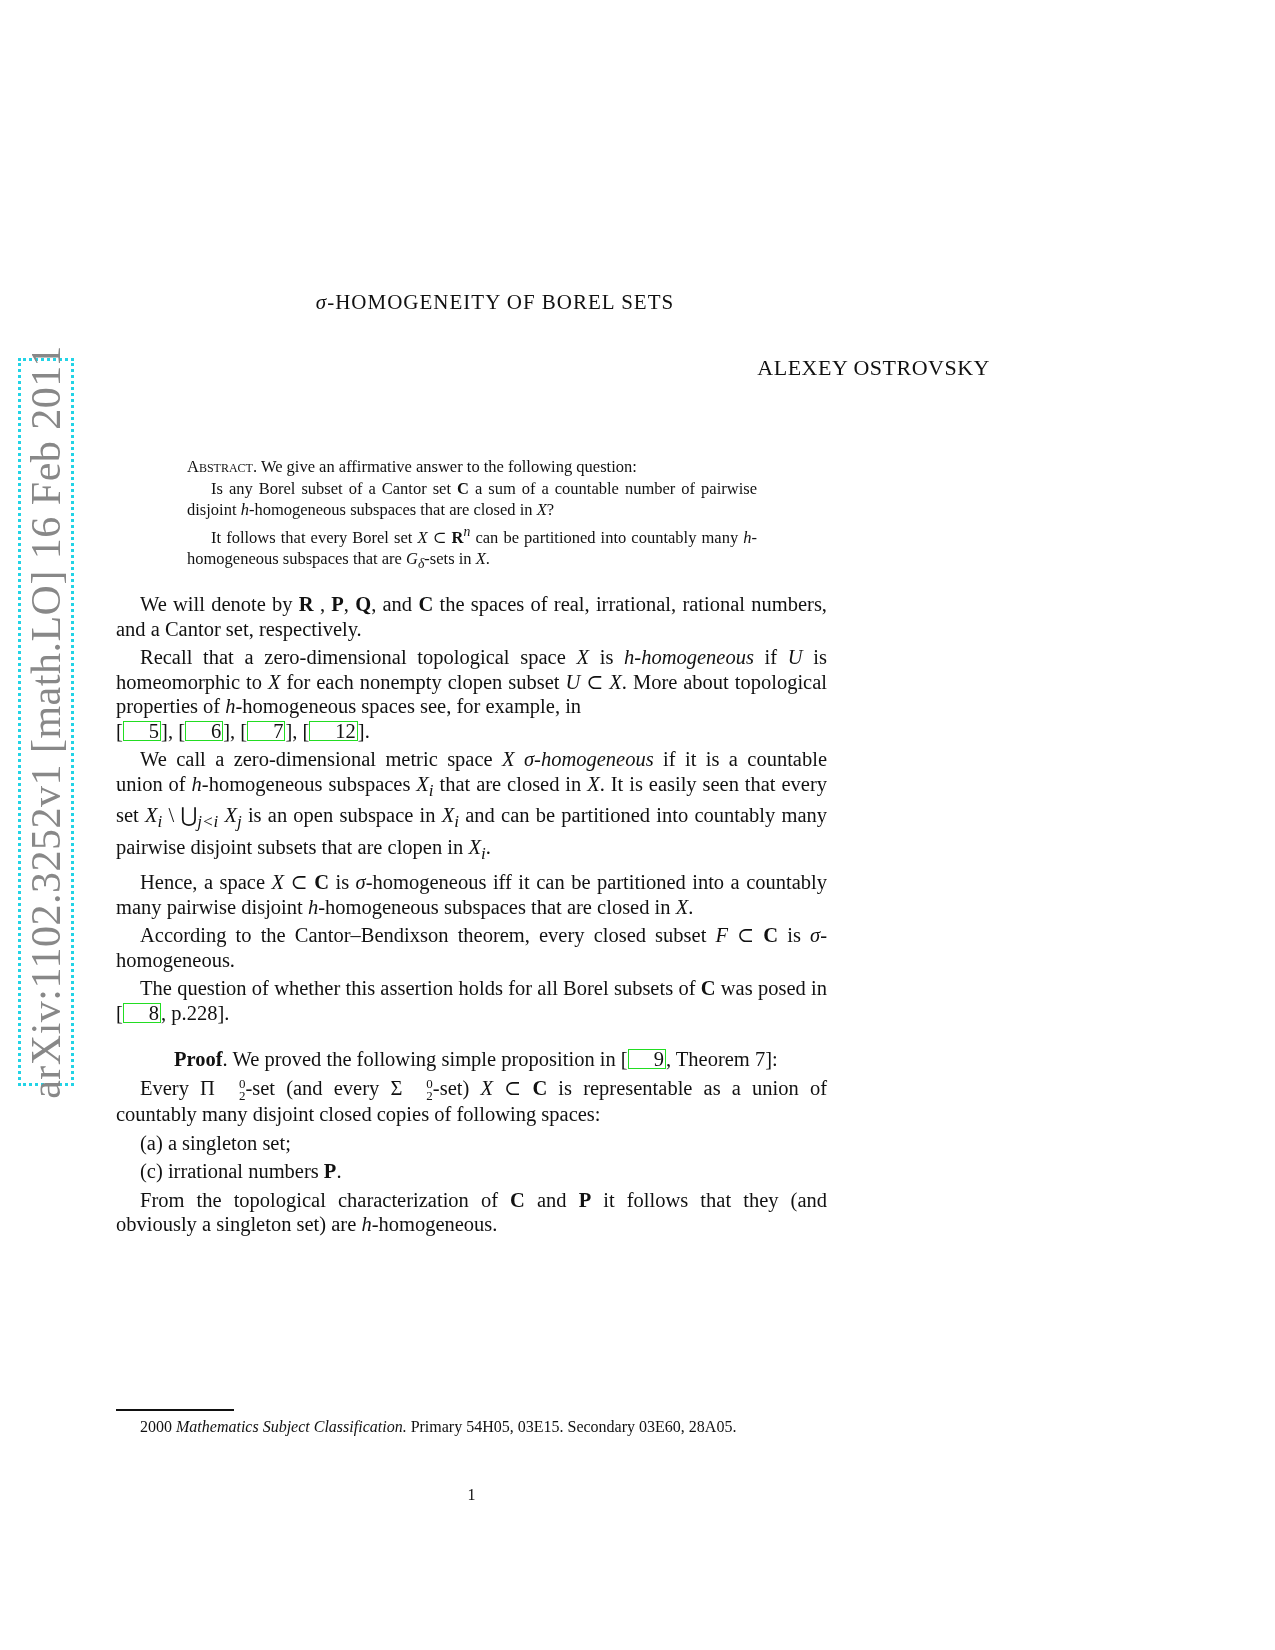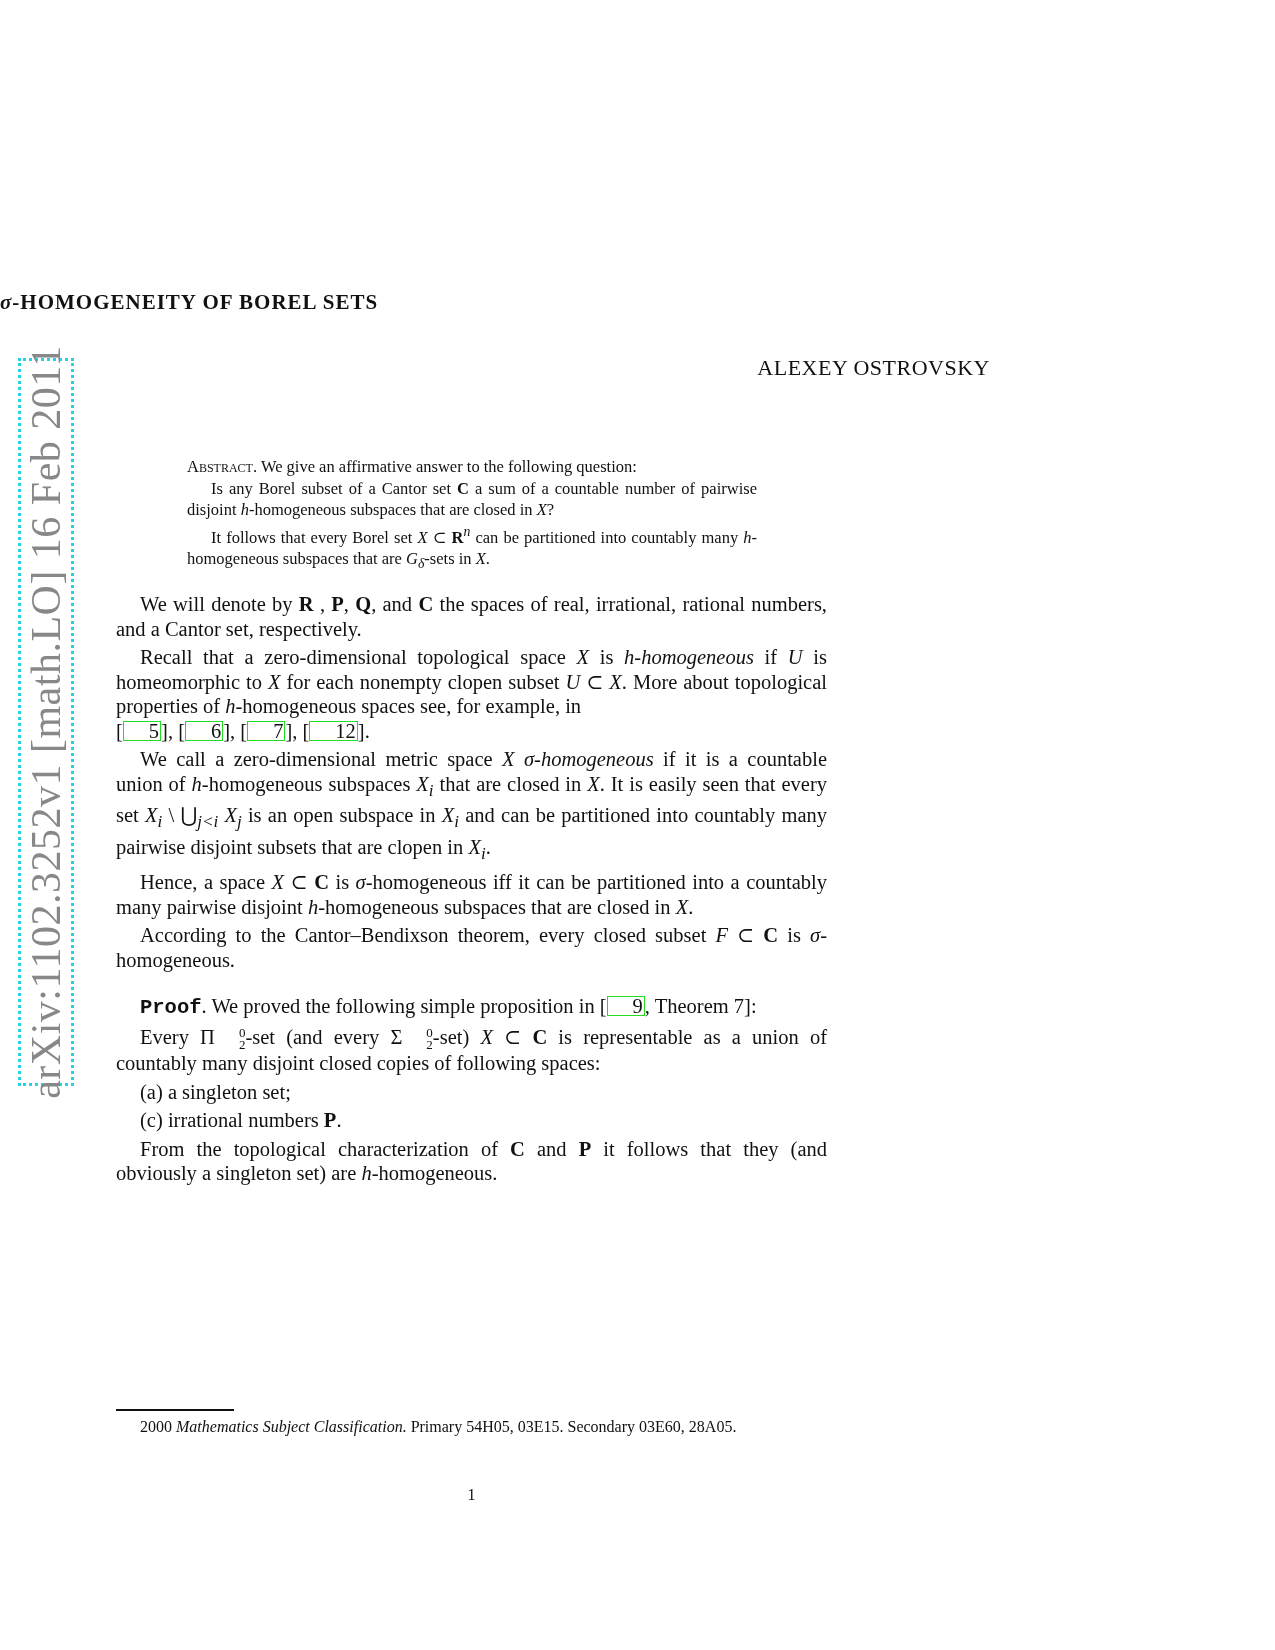--- a/index.html
+++ b/index.html
@@ -3,22 +3,22 @@
 <meta charset="utf-8">
 <style>
   html, body { margin: 0; padding: 0; background: #ffffff; }
   body { width: 1275px; height: 1650px; position: relative; overflow: hidden;
          font-family: "Liberation Serif", "DejaVu Serif", serif; color: #111; }
   .stamp { position: absolute; left: 18px; top: 358px; width: 56px; height: 728px;
            border-left: 3px dotted #22d3e6; border-right: 3px dotted #22d3e6;
            border-top: 3px dotted #22d3e6; border-bottom: 3px dotted #22d3e6; box-sizing: border-box; }
   .stamp-text { position: absolute; left: 50%; top: 50%; transform: translate(-50%, -50%) rotate(-90deg);
                 white-space: nowrap; font-size: 42px; color: #888; letter-spacing: 0.5px; }
-  .title { position: absolute; top: 290px; left: 0; width: 990px; text-align: left;
-           font-weight: bold; font-size: 21px; letter-spacing: 1px; }
+  .title { position: absolute; top: 290px; left: 0; width: 990px; text-align: center;
+           font-weight: normal; font-size: 21px; letter-spacing: 1px; }
   .author { position: absolute; top: 355px; left: 0; width: 990px; text-align: right;
             font-size: 22px; letter-spacing: 0.5px; }
   .abstract { position: absolute; top: 456px; left: 187px; width: 570px; font-size: 16.5px; line-height: 21.5px; text-align: justify; }
   .abstract .sc { font-variant: small-caps; }
   .abstract p { margin: 0; }
   .indent { text-indent: 24px; }
   .main { position: absolute; top: 592px; left: 116px; width: 711px; font-size: 20.5px; line-height: 24.5px; text-align: justify; }
   .main p { margin: 0 0 4px 0; }
   .main p.gap { }
   .main p.gap2 { margin-top: 22px; }
@@ -53,24 +53,25 @@
   <p class="ind"><span>We will denote by </span><b>R</b><span> , </span><b>P</b><span>, </span><b>Q</b><span>, and </span><b>C</b><span> the spaces of real, irrational, rational numbers, and a Cantor set, respectively.</span></p>
 
   <p class="ind"><span>Recall that a zero-dimensional topological space </span><i>X</i><span> is </span><i>h-homogeneous</i><span> if </span><i>U</i><span> is homeomorphic to </span><i>X</i><span> for each nonempty clopen subset </span><i>U</i><span> ⊂ </span><i>X</i><span>. More about topological properties of </span><i>h</i><span>-homogeneous spaces see, for example, in </span><br>[<span class="ref">5</span>], [<span class="ref">6</span>], [<span class="ref">7</span>], [<span class="ref">12</span>]<span>.</span></p>
 
   <p class="ind gap"><span>We call a zero-dimensional metric space </span><i>X</i><span> </span><i>σ-homogeneous</i><span> if it is a countable union of </span><i>h</i><span>-homogeneous subspaces </span><i>X</i><sub><i>i</i></sub><span> that are closed in </span><i>X</i><span>. It is easily seen that every set </span><i>X</i><sub><i>i</i></sub><span> \ ⋃</span><sub><i>j&lt;i</i></sub><i> X</i><sub><i>j</i></sub><span> is an open subspace in </span><i>X</i><sub><i>i</i></sub><span> and can be partitioned into countably many pairwise disjoint subsets that are clopen in </span><i>X</i><sub><i>i</i></sub><span>.</span></p>
 
   <p class="ind"><span>Hence, a space </span><i>X</i><span> ⊂ </span><b>C</b><span> is </span><i>σ</i><span>-homogeneous iff it can be partitioned into a countably many pairwise disjoint </span><i>h</i><span>-homogeneous subspaces that are closed in </span><i>X</i><span>.</span></p>
 
   <p class="ind"><span>According to the Cantor–Bendixson theorem, every closed subset </span><i>F</i><span> ⊂ </span><b>C</b><span> is </span><i>σ</i><span>-homogeneous.</span></p>
 
+  <p class="ind"><span>The question of whether this assertion holds for all Borel subsets of </span><b>C</b><span> was posed in [</span><span class="ref">8</span><span>, p.228].</span></p>
 
 
 
-  <p class="ind gap2"><b style="font-family:Liberation Mono, monospace;">Proof</b><span>. We proved the following simple proposition in [</span><span class="ref">9</span><span>, Theorem 7]:</span></p>
+  <p class="ind gap2"><b style="font-family:Liberation Serif, serif;margin-left:34px;">Proof</b><span>. We proved the following simple proposition in [</span><span class="ref">9</span><span>, Theorem 7]:</span></p>
 
   <p class="ind"><span>Every </span><span>Π</span><span style="display:inline-flex;flex-direction:column;vertical-align:middle;font-size:13px;line-height:12px;">
         <span>0</span>
         <span>2</span>
       </span><span>-set (and every </span><span>Σ</span><span style="display:inline-flex;flex-direction:column;vertical-align:middle;font-size:13px;line-height:12px;">
         <span>0</span>
         <span>2</span>
       </span><span>-set) </span><i>X</i><span> ⊂ </span><b>C</b><span> is representable as a union of countably many disjoint closed copies of following spaces:</span></p>
 
   <p class="item"><span>(a) a singleton set;</span><b></b><span></span></p>

